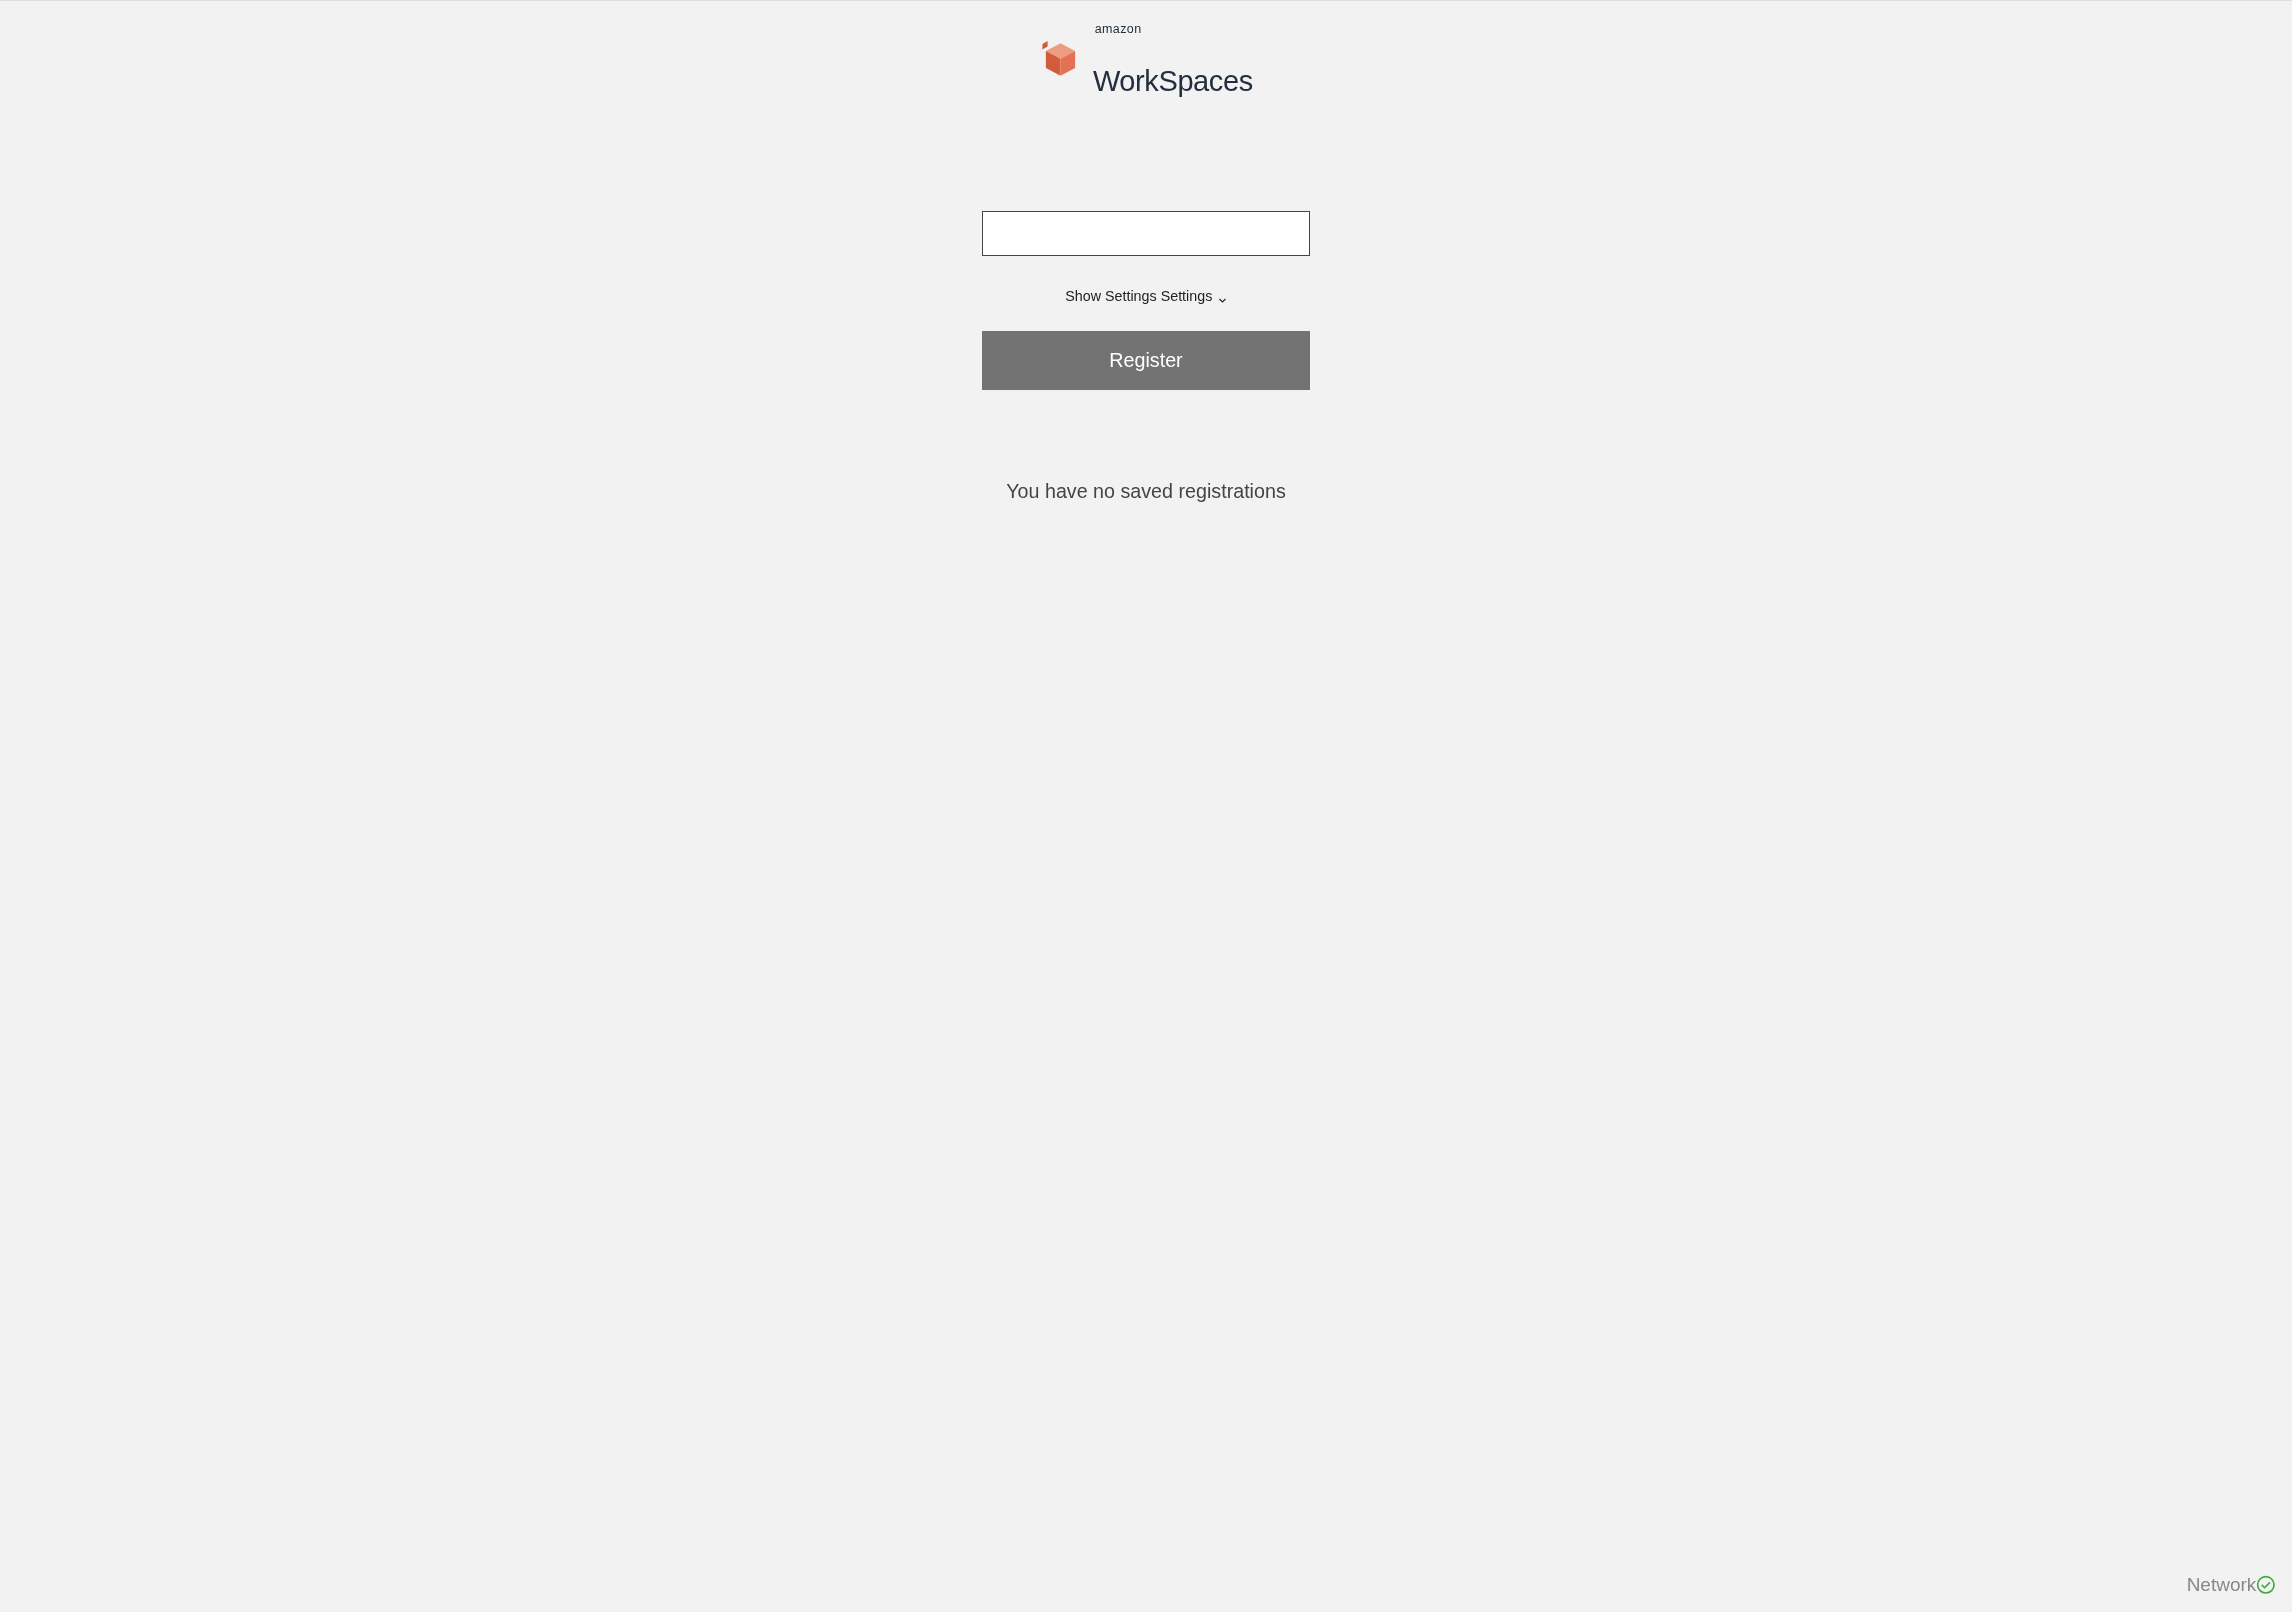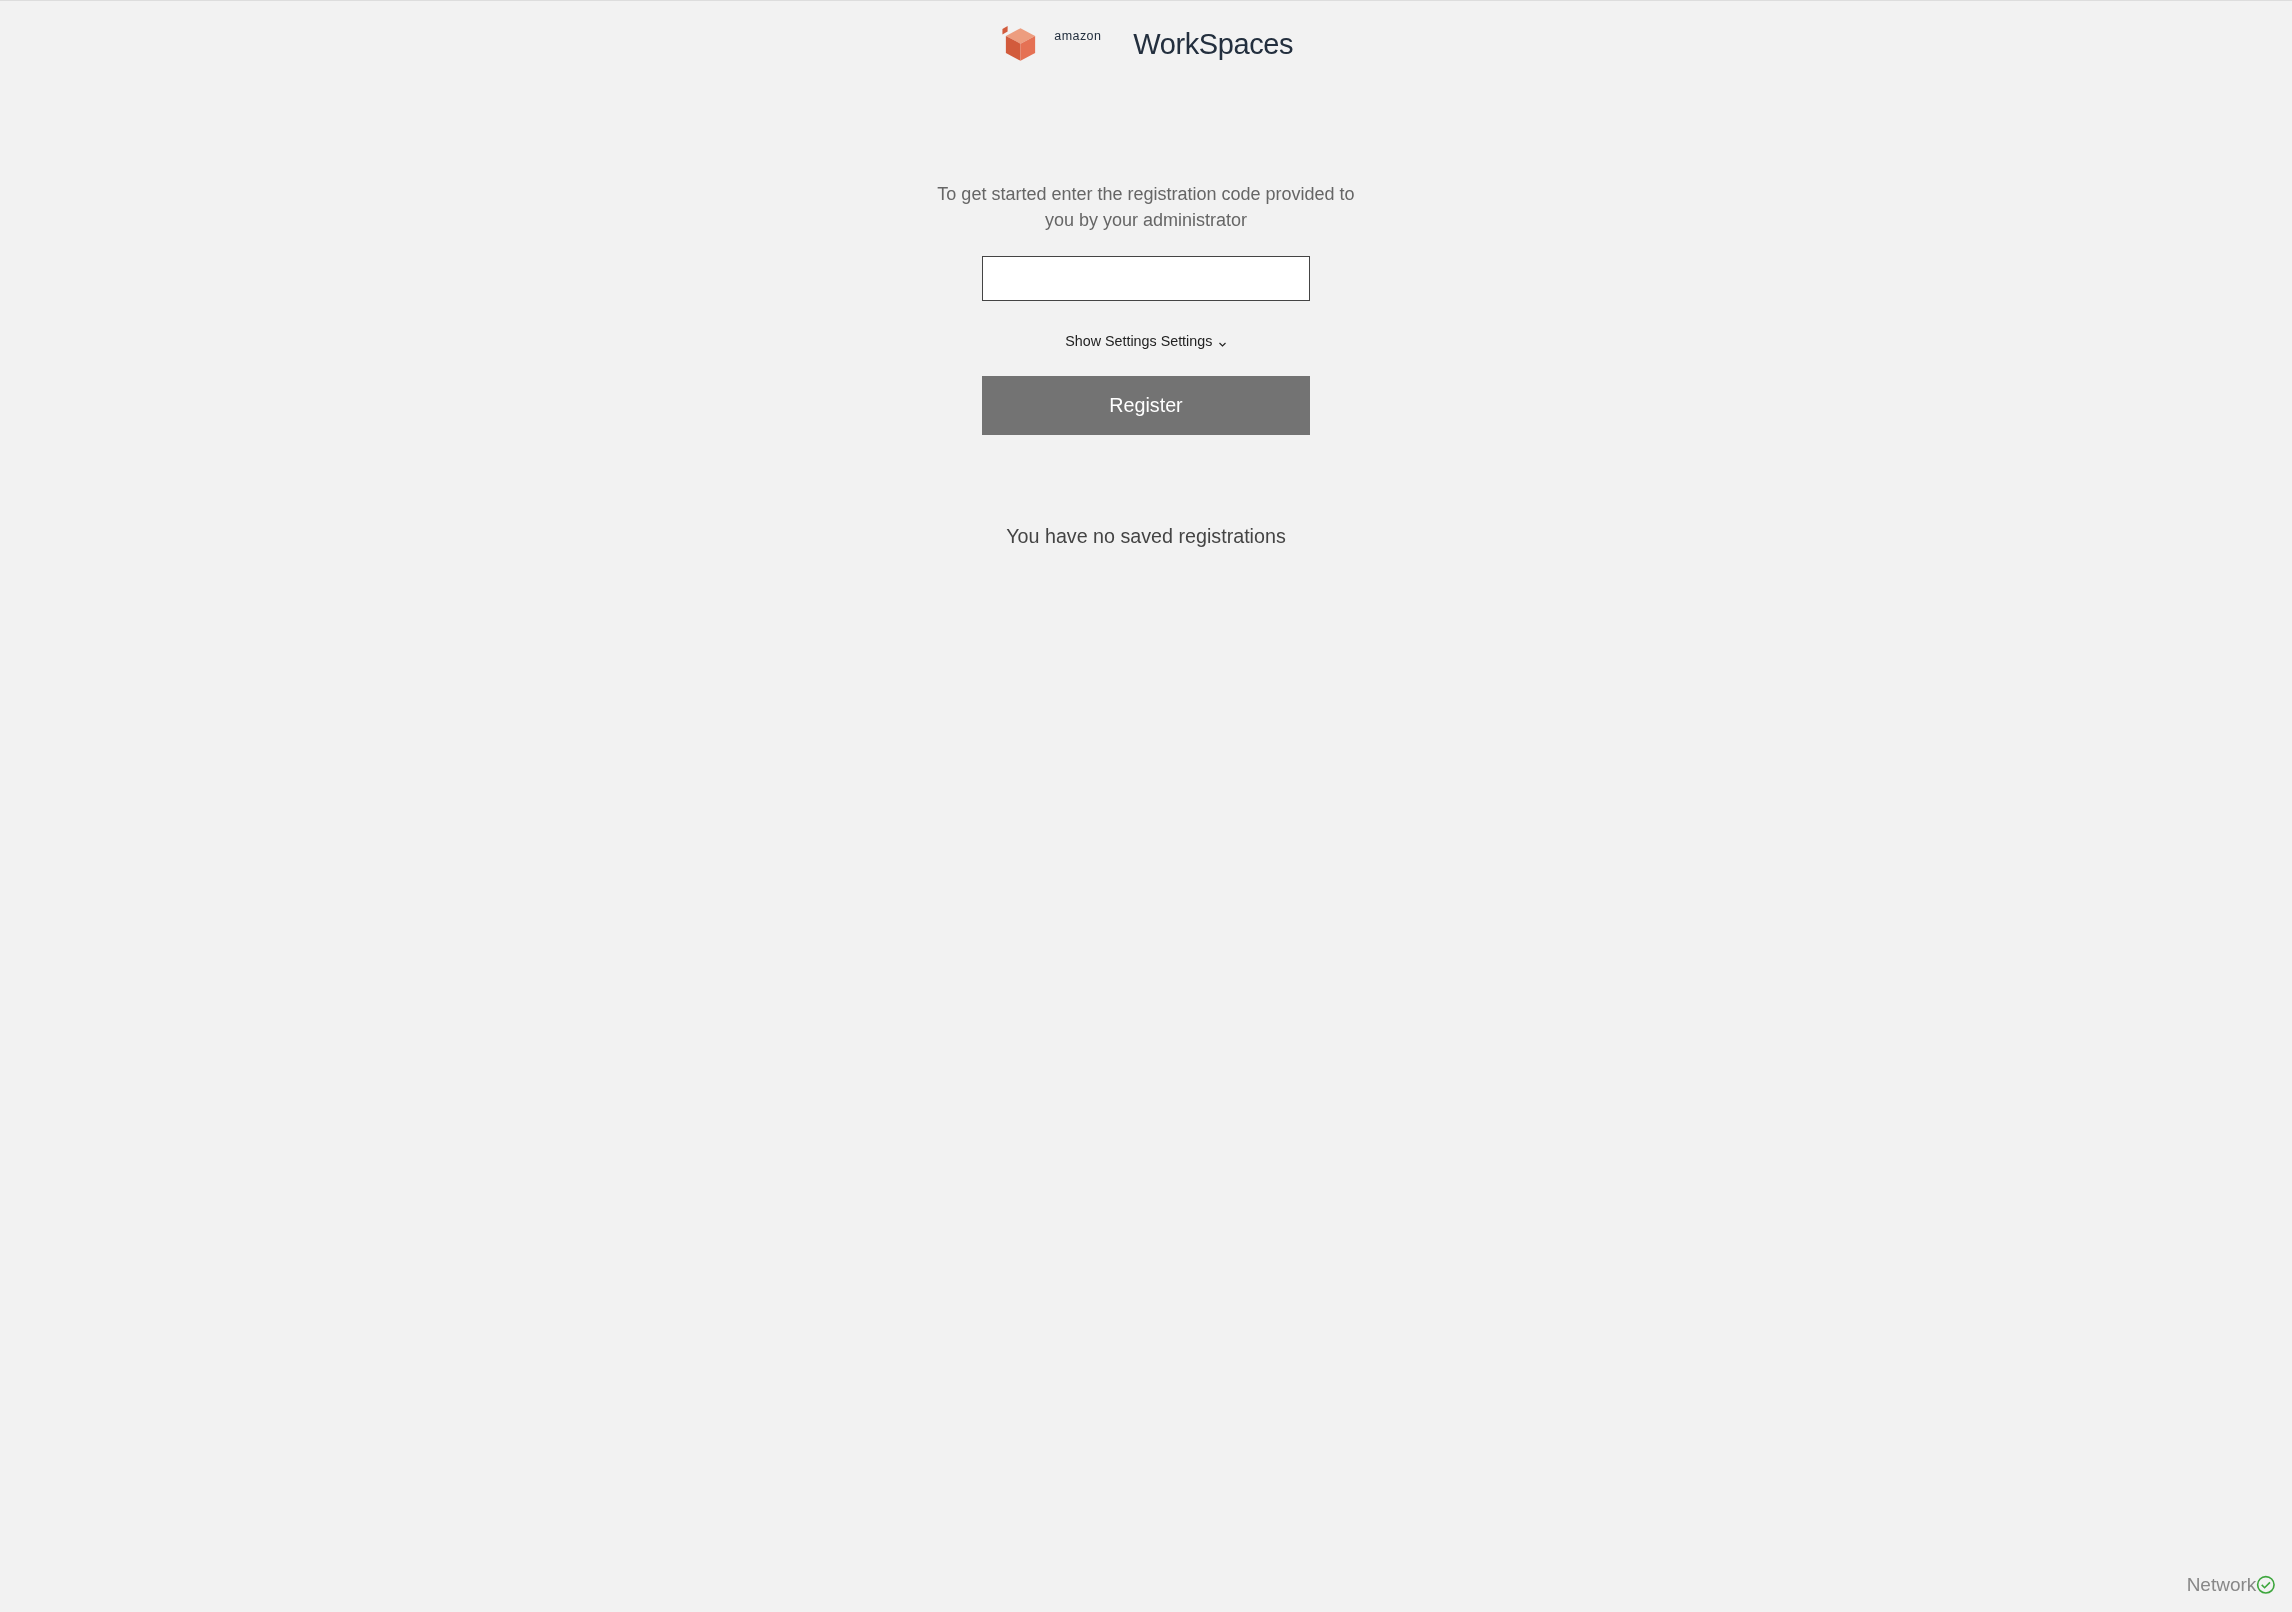--- a/index.html
+++ b/index.html
@@ -32,21 +32,21 @@
     }
     
     .logo-icon {
       width: 43px;
       height: 43px;
       position: relative;
     }
     
     .logo-text {
       display: flex;
-      flex-direction: row;
+      flex-direction: column;
       line-height: 1;
       gap: 32px;
     }
     
     .logo-text-small {
       font-size: 12.5px;
       font-weight: 400;
       color: #232f3e;
       margin-left: 1.8px;
       letter-spacing: 0.4px;
@@ -149,21 +149,20 @@
 
         <polygon points="8,14 20,7 20,20 8,27" fill="#d25b3c"></polygon>
       </svg>
     </span>
     <span class="logo-text">
       <span class="logo-text-small">amazon</span>
       <span class="logo-text-large">WorkSpaces</span>
     </span>
   </div>
 
-  <p class="instruction">To get started enter the registration code provided to you by your administrator</p>
 
   <input type="text" class="registration-input" placeholder="" style="">
 
   <button class="advanced-toggle">
     <span>Show Settings Settings</span>
     <span class="chevron-down">
       <svg viewBox="0 0 12 12" width="9" height="9">
         <polyline points="2,4 6,8 10,4" fill="none" stroke="#222" stroke-width="1.5"></polyline>
       </svg>
     </span>

